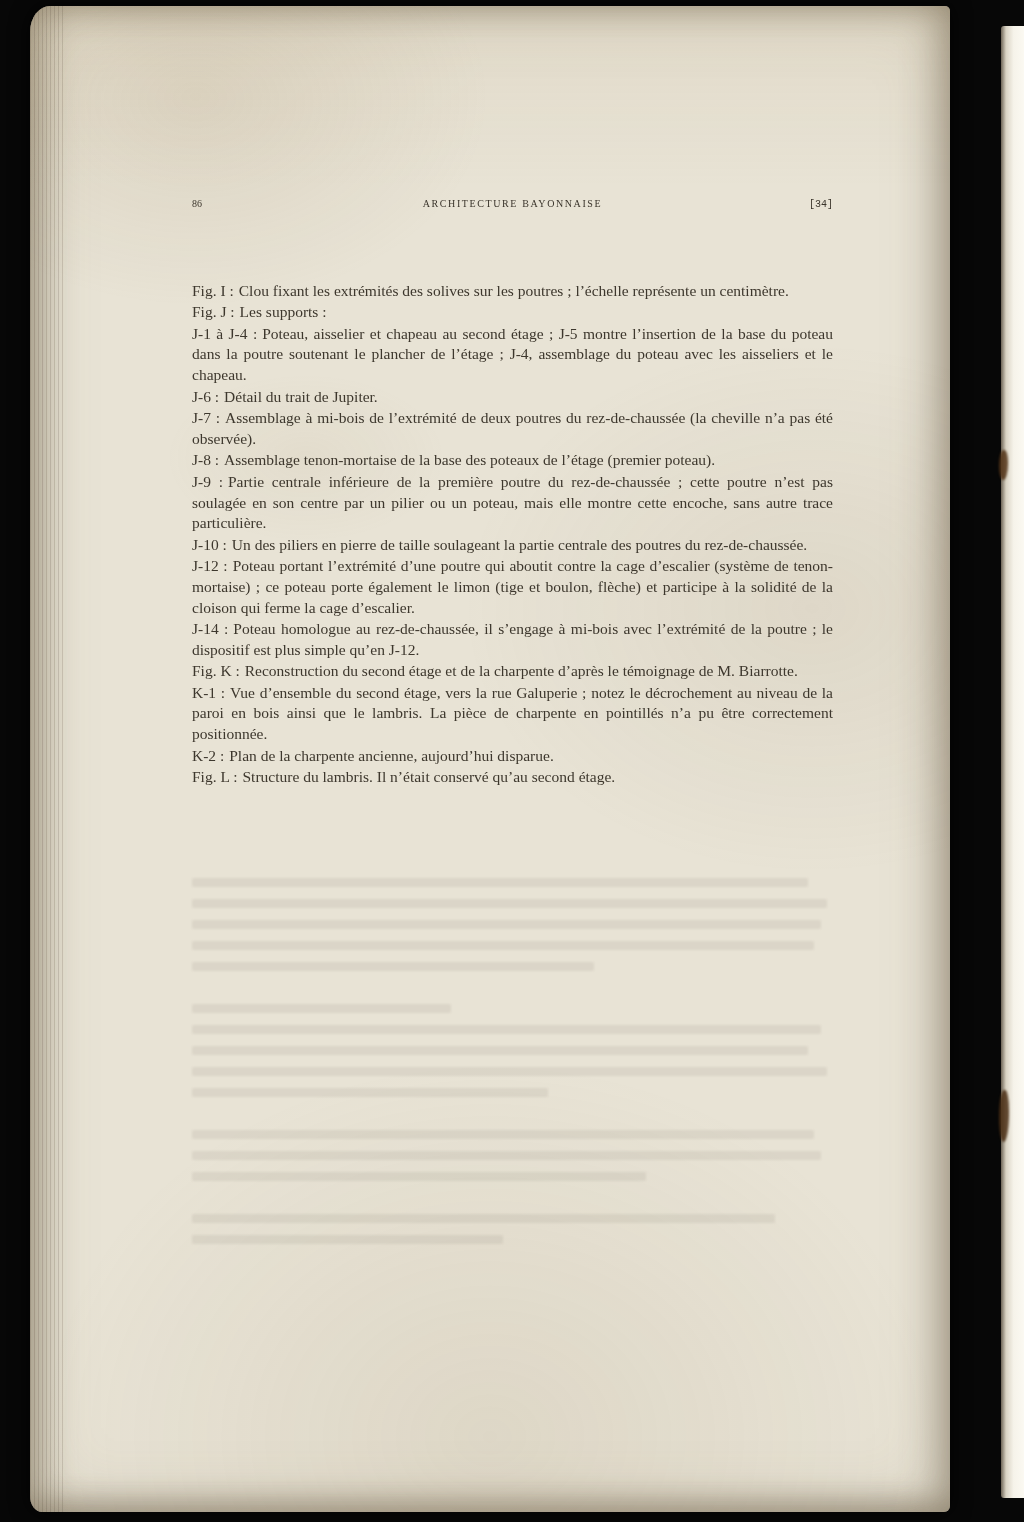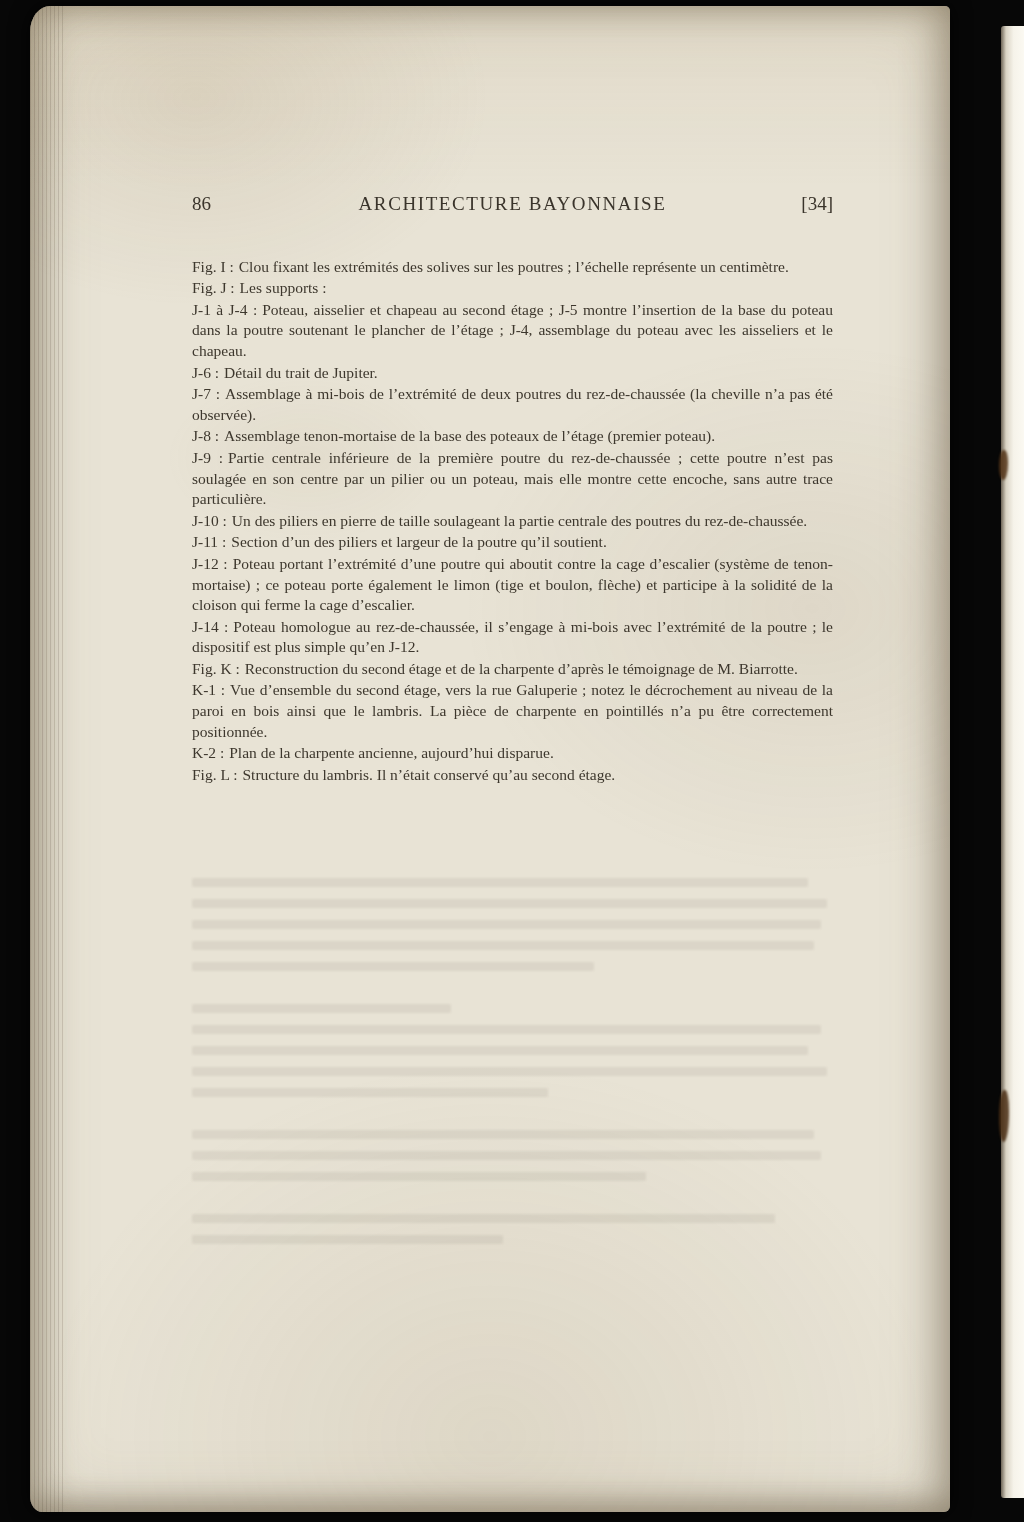--- a/index.html
+++ b/index.html
@@ -47,25 +47,25 @@
   .stain.s1 { right:16px; top:450px;  width:9px;  height:30px; background:rgba(84,52,24,.85); }
   .stain.s2 { right:15px; top:1090px; width:10px; height:52px; background:rgba(74,46,20,.85); }
 
   
   .content {
     position:absolute; left:192px; top:194px; width:641px;
     color:#3d372d; font-size:15.5px; line-height:20.6px;
   }
   .header {
     display:grid; grid-template-columns:1fr auto 1fr; align-items:baseline;
-    font-size:19px; margin-bottom:42px; color:#3a342b;
+    font-size:10px; margin-bottom:65px; color:#3a342b;
   }
   .page-number  { justify-self:start; }
   .running-title{ justify-self:center; letter-spacing:1.6px; }
-  .issue-number { justify-self:end; }
+  .issue-number { justify-self:end;font-family:Liberation Mono, monospace; }
 
   .para { margin:0 0 1px 0; text-align:justify; }
   .gap-top { }
   .fig-label { margin-right:.32em; white-space:nowrap; }
 
   
   .bleed { position:absolute; left:192px; top:878px; width:648px; pointer-events:none; }
   .bleed div {
     height:9px; margin-bottom:12px; border-radius:2px;
     background:rgba(112,101,84,.10); filter:blur(1.3px);
@@ -113,23 +113,20 @@
     </p>
 
     <p class="para">
       <span class="fig-label">J-9 :</span><span>Partie centrale inférieure de la première poutre du rez-de-chaussée ; cette poutre n’est pas soulagée en son centre par un pilier ou un poteau, mais elle montre cette encoche, sans autre trace particulière.</span>
     </p>
 
     <p class="para">
       <span class="fig-label">J-10 :</span><span>Un des piliers en pierre de taille soulageant la partie centrale des poutres du rez-de-chaussée.</span>
     </p>
 
-    <p class="para">
-      <span class="fig-label">J-11 :</span><span>Section d’un des piliers et largeur de la poutre qu’il soutient.</span>
-    </p>
 
     <p class="para">
       <span class="fig-label">J-12 :</span><span>Poteau portant l’extrémité d’une poutre qui aboutit contre la cage d’escalier (système de tenon-mortaise) ; ce poteau porte également le limon (tige et boulon, flèche) et participe à la solidité de la cloison qui ferme la cage d’escalier.</span>
     </p>
 
     <p class="para">
       <span class="fig-label">J-14 :</span><span>Poteau homologue au rez-de-chaussée, il s’engage à mi-bois avec l’extrémité de la poutre ; le dispositif est plus simple qu’en J-12.</span>
     </p>
 
     <p class="para">

